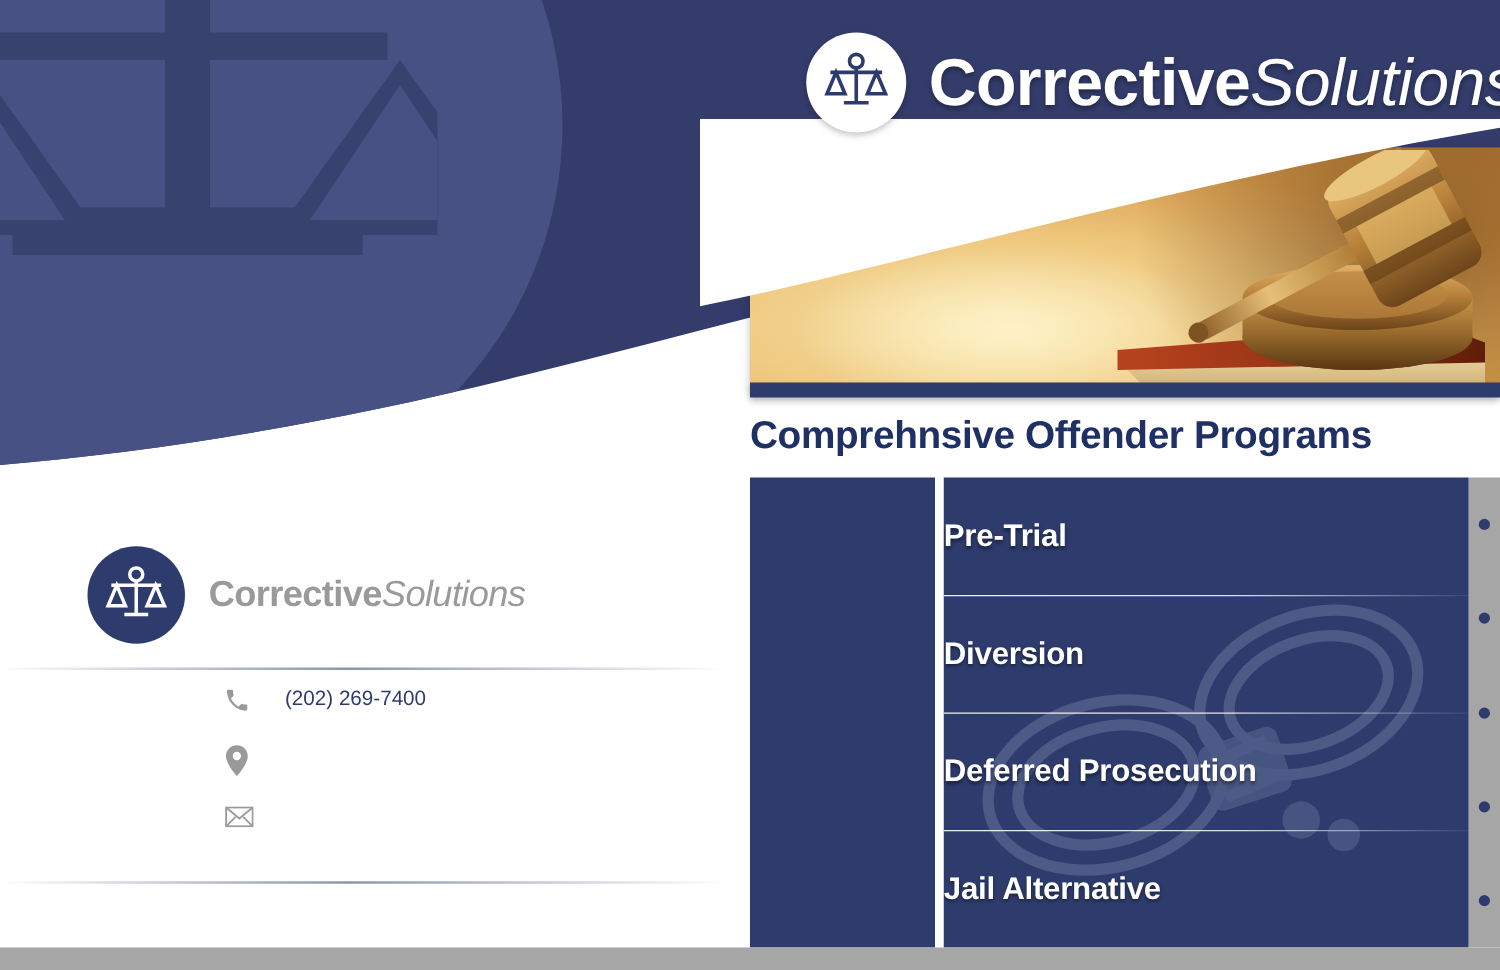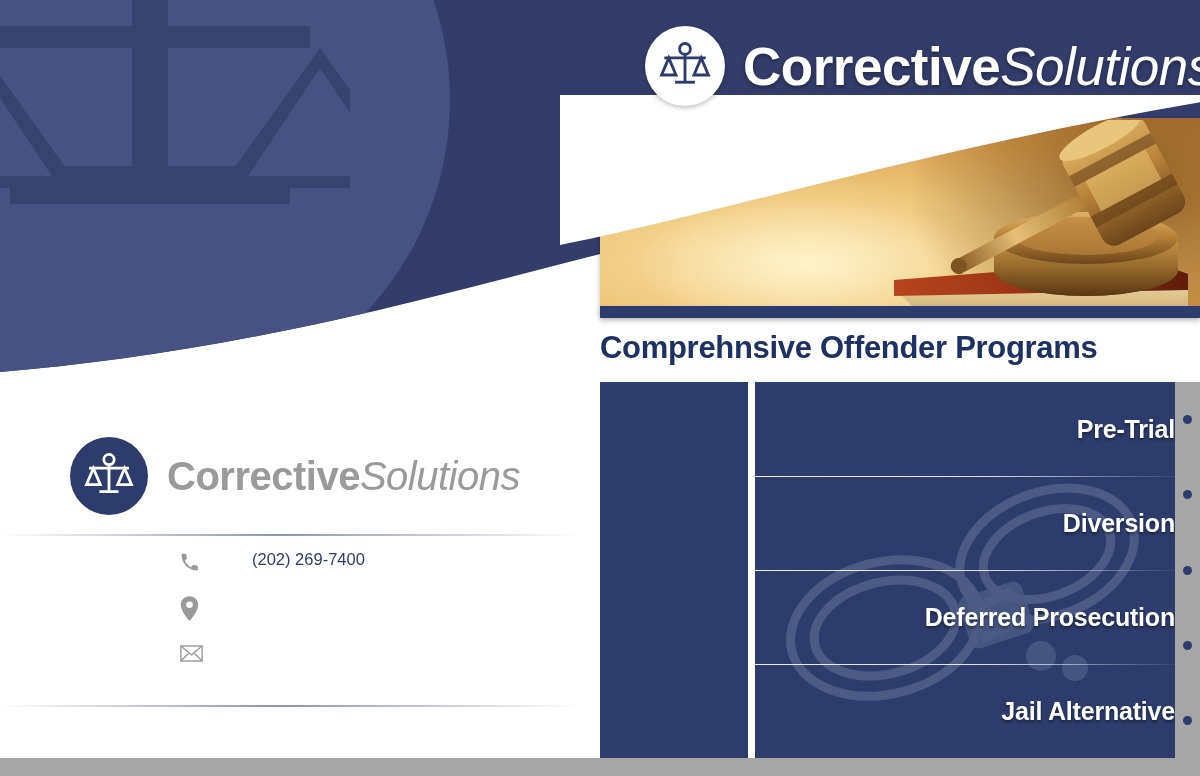--- a/index.html
+++ b/index.html
@@ -99,21 +99,21 @@
     background:#2e3c6d;
   }
   .programs-panel{
     position:absolute;left:755px;top:382px;width:420px;height:376px;
     background:#2e3c6d;overflow:hidden;
   }
   .cuffs-wm{position:absolute;left:0px;top:60px;width:420px;height:300px;opacity:.20;}
   .prog-rows{position:absolute;inset:0;display:flex;flex-direction:column;}
   .prog-row{
     position:relative;flex:1 1 0;
-    display:flex;align-items:center;justify-content:flex-end;
+    display:flex;align-items:center;justify-content:flex-start;
   }
   .prog-row + .prog-row::before{
     content:"";position:absolute;left:0;top:0;width:100%;height:1px;
     background:linear-gradient(to right, rgba(255,255,255,.92) 0%, rgba(255,255,255,.85) 55%, rgba(255,255,255,.05) 100%);
   }
   .prog-label{
     color:#ffffff;font-size:25px;font-weight:700;letter-spacing:-0.2px;
     text-shadow:0 2px 3px rgba(0,0,0,.45);
     position:relative;z-index:2;
   }
@@ -129,34 +129,34 @@
   
   .bottom-bar{position:absolute;left:0;bottom:0;width:1200px;height:18px;background:#a6a6a6;}
 
   
   .logo-bottom{position:absolute;left:70px;top:437px;display:flex;align-items:center;gap:19px;}
   .logo-bottom .mark{
     width:78px;height:78px;border-radius:50%;background:#2e3c6d;
     display:flex;align-items:center;justify-content:center;
   }
   .logo-bottom .wordmark{
-    font-size:40px;line-height:1;color:#9a9a9a;white-space:nowrap;letter-spacing:-0.5px;
+    font-size:29px;line-height:1;color:#9a9a9a;white-space:nowrap;letter-spacing:-0.5px;
   }
   .logo-bottom .wm-bold{font-weight:700;}
   .logo-bottom .wm-ital{font-weight:400;font-style:italic;}
 
   .divider{
     position:absolute;left:0;width:580px;height:2px;
     background:linear-gradient(to right, rgba(46,60,109,0) 0%, rgba(46,60,109,.55) 48%, rgba(46,60,109,0) 100%);
   }
   .divider.d1{top:534px;}
   .divider.d2{top:705px;}
 
   .contact-list{position:absolute;left:180px;top:548px;width:420px;}
-  .contact-row{display:flex;align-items:flex-end;margin-bottom:22px;gap:24px;}
+  .contact-row{display:flex;align-items:center;margin-bottom:22px;}
   .contact-row:last-child{margin-bottom:0;}
   .c-icon{width:48px;flex:0 0 48px;display:flex;justify-content:flex-start;padding-top:2px;}
   .c-text{color:#2e3c6d;font-size:16.5px;line-height:1.45;}
   .c-text .line2{display:block;}
 
   svg{display:block;}
 </style>
 </head>
 <body>
 

